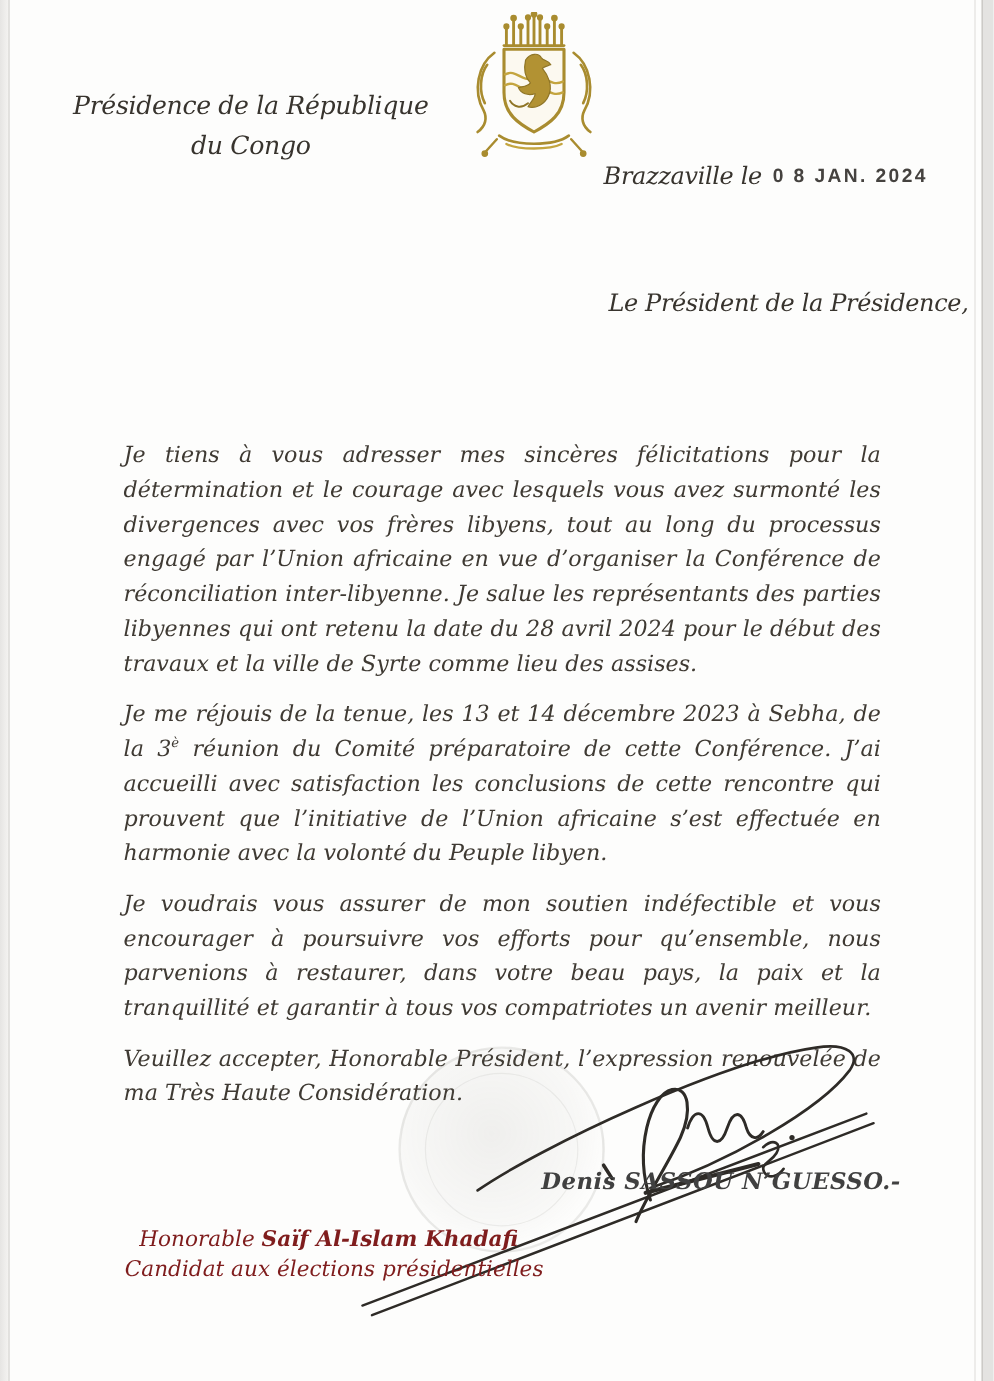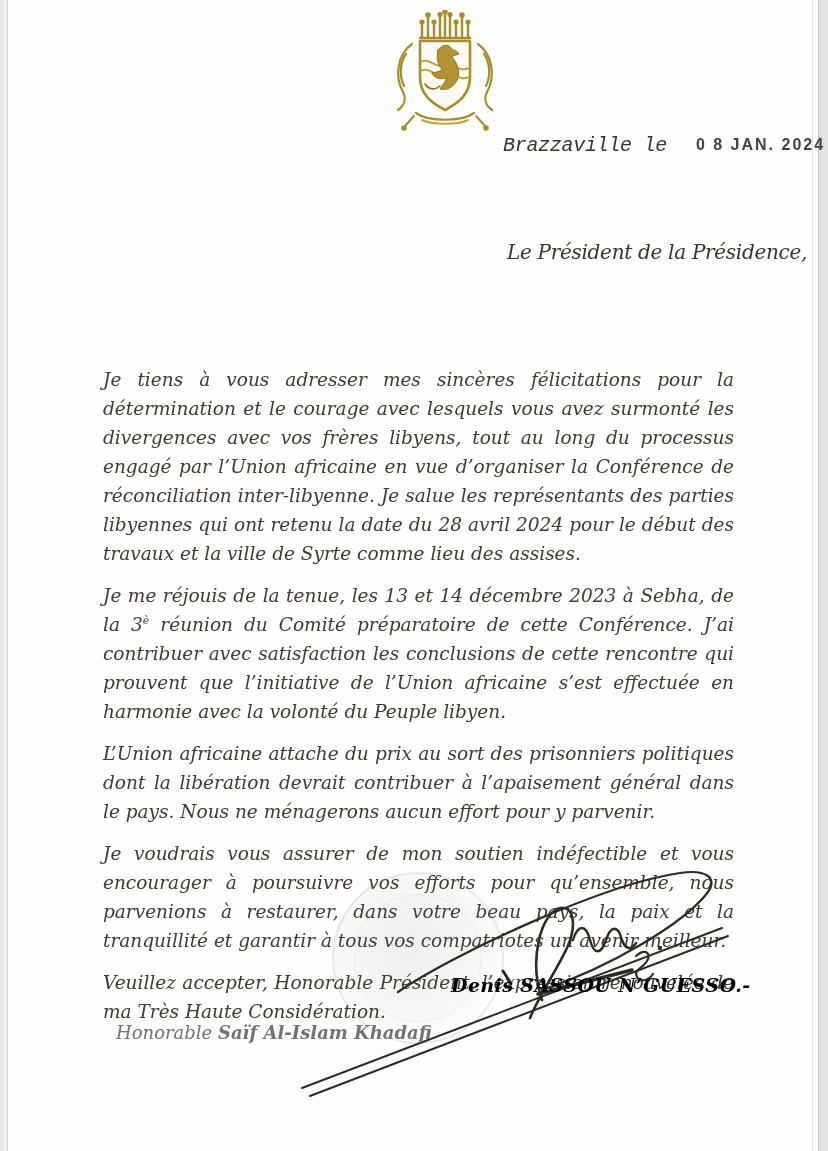--- a/index.html
+++ b/index.html
@@ -28,24 +28,24 @@
     letter-spacing:-0.3px;
   }
   .office {
     position:absolute; left:56px; top:76px; width:306px; text-align:center;
     line-height:1.2;
   }
   .office-line1 { font-size:21px; }
   .office-line2 { font-size:21px; margin-top:8px; }
   .emblem { position:absolute; left:378px; top:10px; width:134px; height:132px; }
   .place-date { position:absolute; left:503px; top:134px; white-space:nowrap; }
-  .place-script { font-size:20px;font-family:Liberation Mono, monospace; }
+  .place-script { font-size:20px; }
   .date-stamp {
     font-family:"Liberation Sans", sans-serif; font-weight:700;
-    font-size:16px; letter-spacing:2px; color:#45423f; margin-left:24px;
+    font-size:16px; letter-spacing:2px; color:#45423f; margin-left:4px;
     vertical-align:1px;
   }
   .sender-title { position:absolute; left:507px; top:240px; font-size:20px; }
   .letter-body {
     position:absolute; left:103px; top:365px; width:631px;
     font-style:italic; font-size:18.5px; line-height:29px;
     text-align:justify; color:#3f3a33;
   }
   .letter-body p { margin:0 0 13px 0; }
   .letter-body p.salutation { text-align:left; }
@@ -59,37 +59,41 @@
       rgba(120,116,108,0.10), rgba(120,116,108,0.04) 55%, transparent 72%);
   }
   .stamp-ghost::after {
     content:""; position:absolute; inset:20px; border-radius:50%;
     border:1px solid rgba(138,136,130,0.12);
   }
   .signature-svg { position:absolute; left:280px; top:858px; width:460px; height:240px; }
   .sig-name {
     position:absolute; left:451px; top:974px;
     font-style:italic; font-weight:700; font-size:19px;
-    letter-spacing:0.4px; color:#000000; white-space:nowrap;
+    letter-spacing:0.4px; color:#404040; white-space:nowrap;
   }
   .addressee {
     position:absolute; left:104px; top:1020px;
-    font-style:italic; font-size:18px; line-height:25px; color:#737373;
+    font-style:italic; font-size:18px; line-height:25px; color:#7f1d1d;
   }
   .addressee .line1 { padding-left:12px; }
   .addressee .bold { font-weight:700; }
 </style>
 </head>
 <body>
 
 <div class="page">
   <div class="edge-left"></div>
   <div class="edge-right-line"></div>
   <div class="edge-right-band"></div>
 
+  <div class="office script">
+    <div class="office-line1">Présidence de la République</div>
+    <div class="office-line2">du Congo</div>
+  </div>
 
   <div class="emblem">
     <svg viewBox="0 0 134 132" width="134" height="132" fill="none" stroke="#a98c2f" stroke-width="2" stroke-linecap="round" stroke-linejoin="round">
 
       <g stroke-width="2.4">
         <path d="M44,28 V14 M50,28 V7 M56,28 V14"></path>
         <path d="M62,28 V6 M67,28 V3 M72,28 V6"></path>
         <path d="M78,28 V14 M84,28 V7 M90,28 V14"></path>
         <circle cx="50" cy="5" r="1.6" fill="#a98c2f"></circle>
           <circle cx="67" cy="1.8" r="1.6" fill="#a98c2f"></circle>
@@ -128,22 +132,21 @@
 
   <div class="place-date">
     <span class="script place-script">Brazzaville le</span>
     <span class="date-stamp">0 8 JAN. 2024</span>
   </div>
 
   <div class="sender-title script">Le Président de la Présidence,</div>
 
   <div class="letter-body">
     <p>Je tiens à vous adresser mes sincères félicitations pour la détermination et le courage avec lesquels vous avez surmonté les divergences avec vos frères libyens, tout au long du processus engagé par l’Union africaine en vue d’organiser la Conférence de réconciliation inter-libyenne. Je salue les représentants des parties libyennes qui ont retenu la date du 28 avril 2024 pour le début des travaux et la ville de Syrte comme lieu des assises.</p>
-    <p><span>Je me réjouis de la tenue, les 13 et 14 décembre 2023 à Sebha, de la 3</span><sup>è</sup><span> réunion du Comité préparatoire de cette Conférence. J’ai contribuer avec satisfaction les conclusions de cette rencontre qui prouvent que l’initiative de l’Union africaine s’est effectuée en  harmonie avec la volonté du Peuple libyen.</span></p>
-    <p>L’Union africaine attache du prix au sort des prisonniers politiques dont la libération devrait contribuer à l’apaisement général dans le pays. Nous ne ménagerons aucun effort pour y parvenir.</p>
+    <p><span>Je me réjouis de la tenue, les 13 et 14 décembre 2023 à Sebha, de la 3</span><sup>è</sup><span> réunion du Comité préparatoire de cette Conférence. J’ai accueilli avec satisfaction les conclusions de cette rencontre qui prouvent que l’initiative de l’Union africaine s’est effectuée en  harmonie avec la volonté du Peuple libyen.</span></p>
     <p>Je voudrais vous assurer de mon soutien indéfectible et vous encourager à poursuivre vos efforts pour qu’ensemble, nous parvenions à restaurer, dans votre beau pays, la paix et la tranquillité et garantir à tous vos compatriotes un avenir meilleur.</p>
     <p>Veuillez accepter, Honorable Président, l’expression renouvelée de ma Très Haute Considération.</p>
   </div>
 
   <div class="stamp-ghost"></div>
 
   <svg class="signature-svg" viewBox="0 0 460 240" fill="none" stroke="#2e2b27" stroke-width="2.2" stroke-linecap="round">
 
     <path d="M118,134 C170,98 322,26 400,15 C426,11 438,20 428,34 C404,66 328,110 262,132"></path>
 
@@ -159,14 +162,15 @@
     <path d="M356,98 c9,-8 16,-3 11,5 c-5,8 -14,9 -10,16 c4,6 12,3 16,-3" stroke-width="2.2"></path>
     <circle cx="380" cy="90" r="2.2" fill="#2e2b27" stroke="none"></circle>
 
     <path d="M258,136 L352,112" stroke-width="3.4"></path>
   </svg>
 
   <div class="sig-name">Denis SASSOU N’GUESSO.-</div>
 
   <div class="addressee">
     <div class="line1"><span>Honorable </span><span class="bold">Saïf Al-Islam Khadafi</span></div>
+    <div>Candidat aux élections présidentielles</div>
   </div>
 </div>
 
 </body></html>

